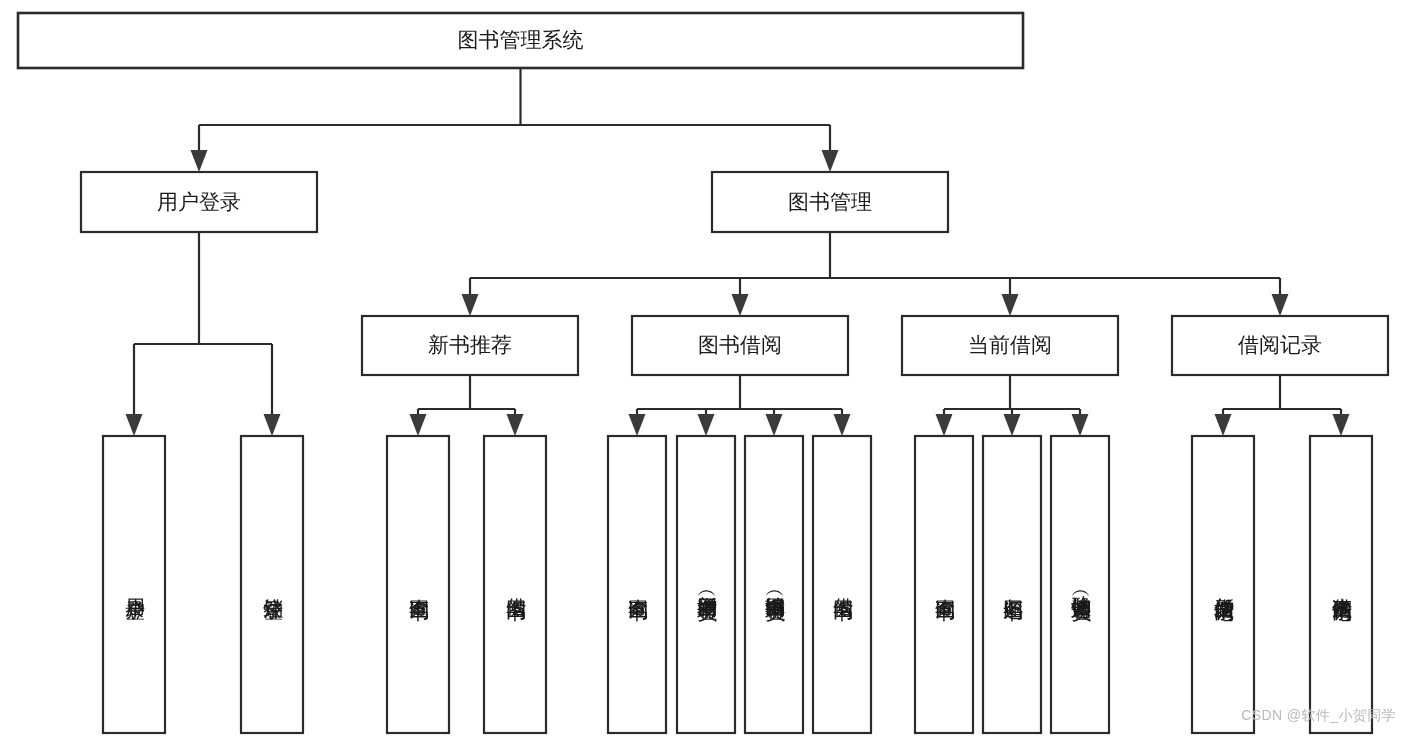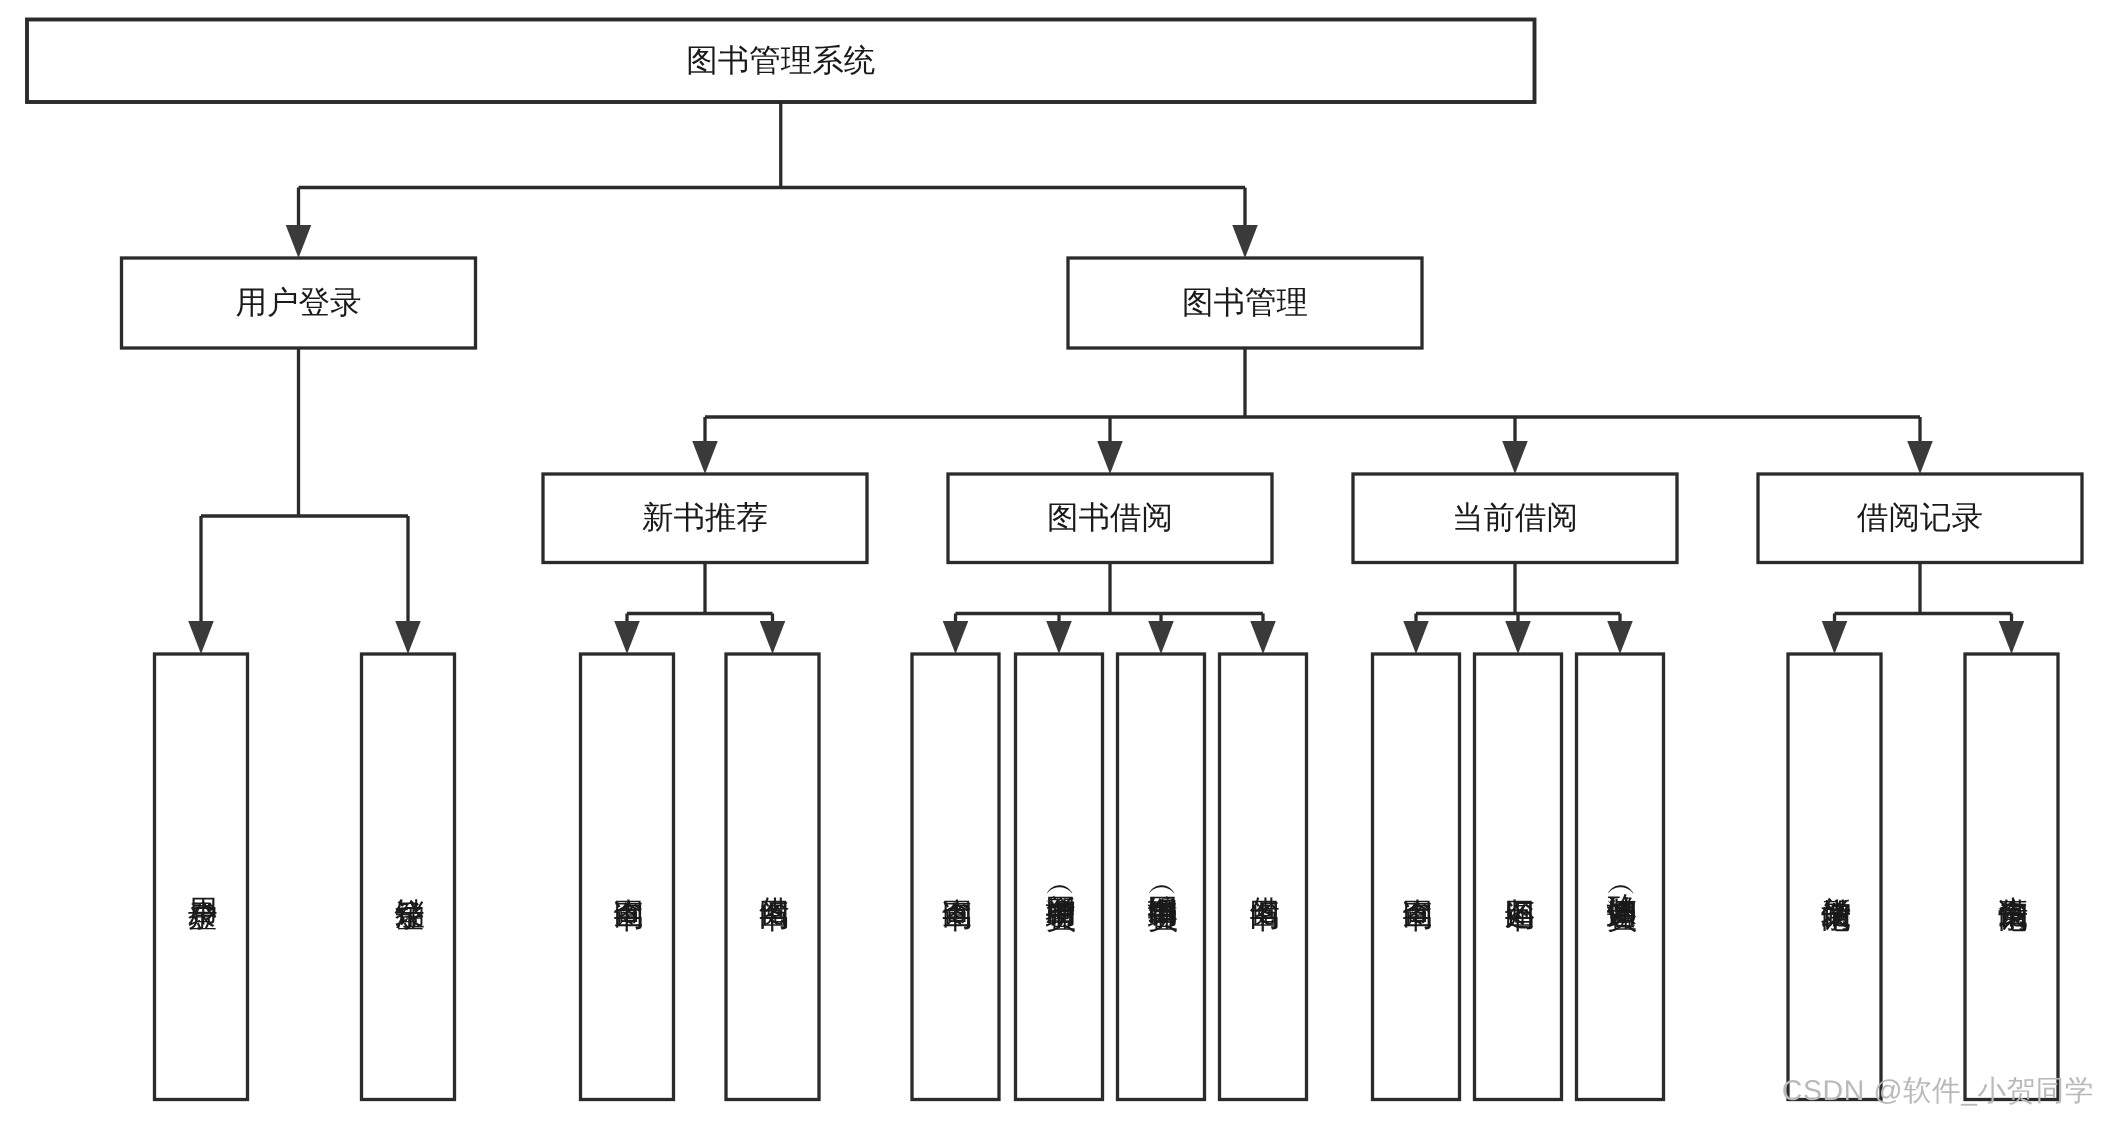--- a/index.html
+++ b/index.html
@@ -54,23 +54,23 @@
   }
   .node-label.vertical {
     font-size: 20px;
     writing-mode: vertical-rl;
     text-orientation: upright;
     letter-spacing: 1px;
   }
   .watermark {
     position: absolute;
     right: 9px;
-    bottom: 7px;
+    bottom: 22px;
     font-family: "Liberation Sans", "DejaVu Sans", sans-serif;
-    font-size: 19px;
+    font-size: 14px;
     color: #b9b9b9;
     white-space: nowrap;
     letter-spacing: 0.4px;
   }
 </style>
 </head>
 <body>
 
 <div id="diagram-root">
 

